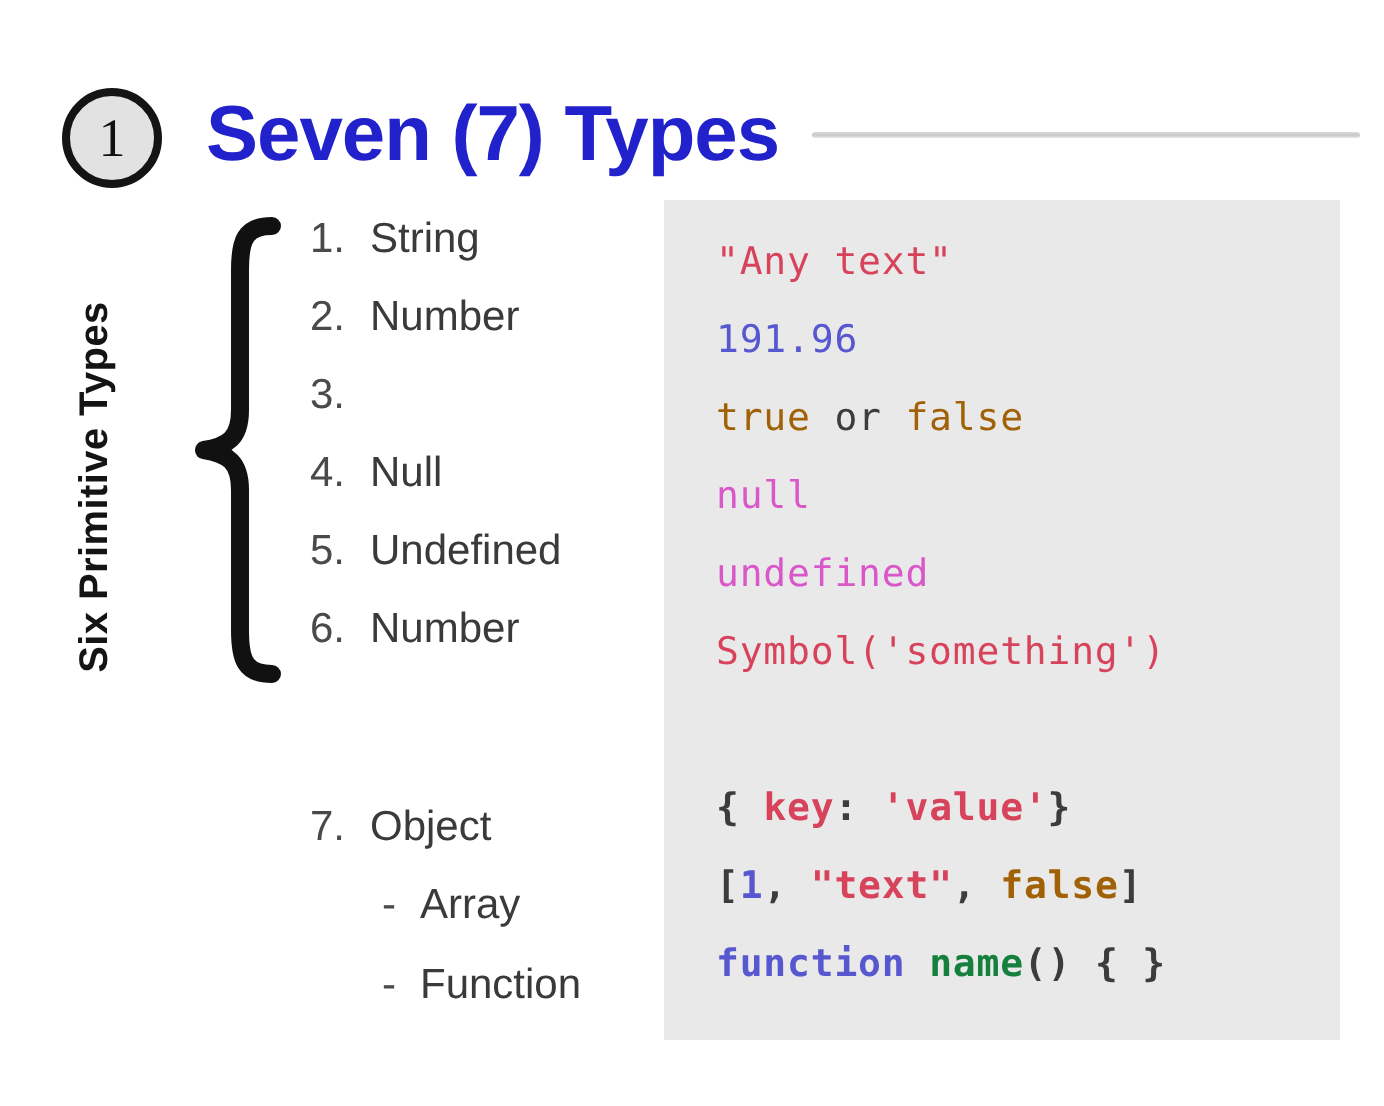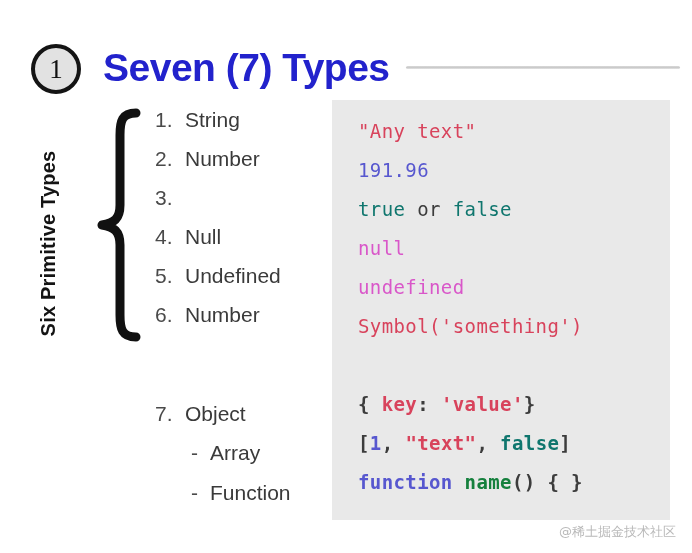--- a/index.html
+++ b/index.html
@@ -162,21 +162,21 @@
   .code-block.top { top: 12px; }
   .code-block.bottom { top: 285px; font-weight: bold; }
   .code-line {
     height: 39px;
     line-height: 39px;
     white-space: pre;
   }
 
   .tok-str { color: #d8435c; }
   .tok-num { color: #5757cf; }
-  .tok-bool { color: #0f766e; }
+  .tok-bool { color: #a16207; }
   .tok-null { color: #d957c9; }
   .tok-kw { color: #5757cf; }
   .tok-fn { color: #15803d; }
   .tok-punct { color: #3c3c3c; }
   .tok-plain { color: #3c3c3c; }
 
   
   .watermark {
     position: absolute;
     right: 16px;
@@ -261,15 +261,14 @@
         <div class="code-line"><span class="tok-null">undefined</span></div>
         <div class="code-line"><span class="tok-str">Symbol('something')</span></div>
       </div>
     <div class="code-block bottom">
         <div class="code-line"><span class="tok-punct">{ </span><span class="tok-str">key</span><span class="tok-punct">: </span><span class="tok-str">'value'</span><span class="tok-punct">}</span></div>
         <div class="code-line"><span class="tok-punct">[</span><span class="tok-num">1</span><span class="tok-punct">, </span><span class="tok-str">"text"</span><span class="tok-punct">, </span><span class="tok-bool">false</span><span class="tok-punct">]</span></div>
         <div class="code-line"><span class="tok-kw">function</span><span class="tok-plain"> </span><span class="tok-fn">name</span><span class="tok-punct">() { }</span></div>
       </div>
   </div>
 
-  <div class="watermark">@稀土掘金技术社区</div>
 
 </div>
 
 </body></html>

